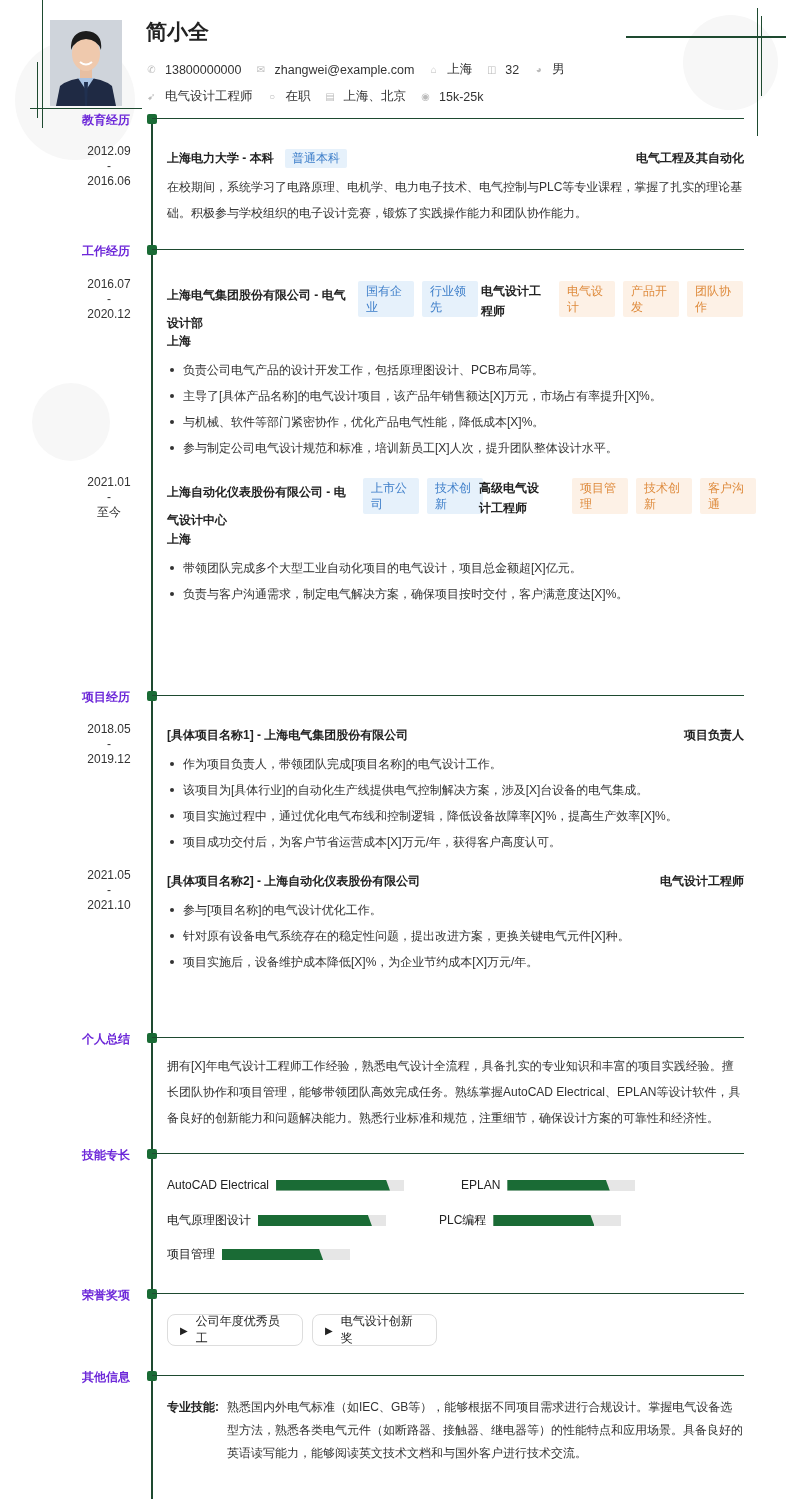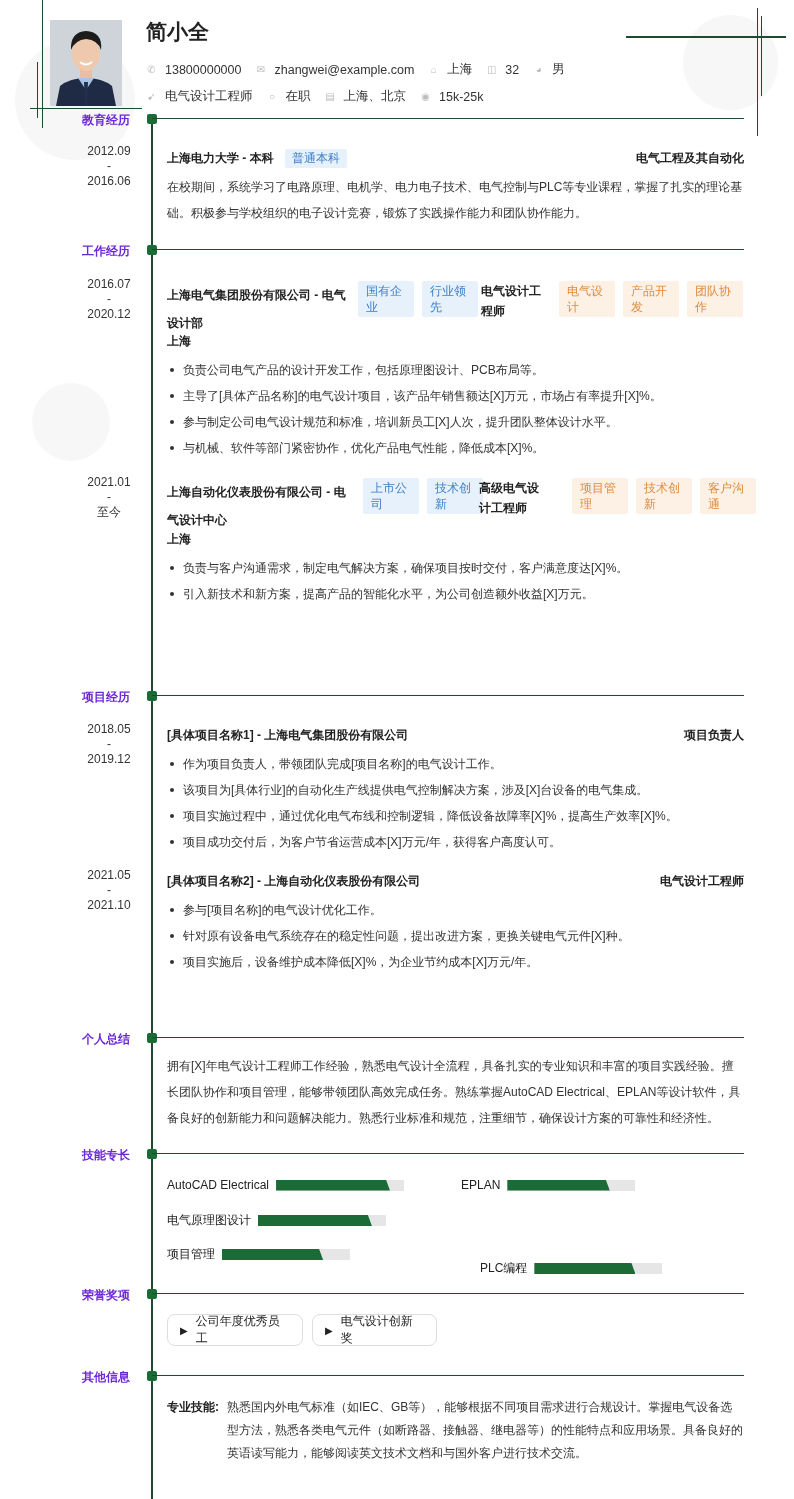--- a/index.html
+++ b/index.html
@@ -147,22 +147,22 @@
   <div class="tags-r" style="left:392px;">
     <span class="tag tag-orange">电气设计</span>
     <span class="tag tag-orange">产品开发</span>
     <span class="tag tag-orange" style="margin-right:0;">团队协作</span>
   </div>
 </div>
 <div class="sub-loc" style="top:333px;">上海</div>
 <ul class="bullets" style="top:357px;">
   <li>负责公司电气产品的设计开发工作，包括原理图设计、PCB布局等。</li>
   <li>主导了[具体产品名称]的电气设计项目，该产品年销售额达[X]万元，市场占有率提升[X]%。</li>
+  <li>与机械、软件等部门紧密协作，优化产品电气性能，降低成本[X]%。</li>
   <li>参与制定公司电气设计规范和标准，培训新员工[X]人次，提升团队整体设计水平。</li>
-  <li>与机械、软件等部门紧密协作，优化产品电气性能，降低成本[X]%。</li>
 </ul>
 
 <div class="date" style="top:475px;">
     <div>2021.01</div>
     <div>-</div>
     <div>至今</div>
   </div>
 <div class="job-head" style="top:478px;">
   <div class="company">上海自动化仪表股份有限公司 - 电气设计中心</div>
   <div class="tags-l" style="left:196px;">
@@ -171,22 +171,22 @@
   </div>
   <div class="role" style="left:312px;">高级电气设计工程师</div>
   <div class="tags-r" style="left:405px;">
     <span class="tag tag-orange">项目管理</span>
     <span class="tag tag-orange">技术创新</span>
     <span class="tag tag-orange" style="margin-right:0;">客户沟通</span>
   </div>
 </div>
 <div class="sub-loc" style="top:531px;">上海</div>
 <ul class="bullets" style="top:555px;">
+  <li>带领团队完成多个大型工业自动化项目的电气设计，项目总金额超[X]亿元。</li>
   <li>负责与客户沟通需求，制定电气解决方案，确保项目按时交付，客户满意度达[X]%。</li>
-  <li>引入新技术和新方案，提高产品的智能化水平，为公司创造额外收益[X]万元。</li>
 </ul>
 
 <div class="section-head" style="top:695px;">
   <span class="sec-title">项目经历</span>
   <span class="sec-dot"></span>
   <span class="sec-line"></span>
 </div>
 <div class="date" style="top:722px;">
     <div>2018.05</div>
     <div>-</div>
@@ -237,21 +237,21 @@
   <div class="bar">
       <div class="fill" style="width:80%;"></div>
     </div>
 </div>
 <div class="skill" style="left:167px;top:1212px;">
   <span>电气原理图设计</span>
   <div class="bar">
       <div class="fill" style="width:89%;"></div>
     </div>
 </div>
-<div class="skill" style="left:480px;top:1212px;margin-top:48px;">
+<div class="skill" style="left:439px;top:1212px;">
   <span>PLC编程</span>
   <div class="bar">
       <div class="fill" style="width:79%;"></div>
     </div>
 </div>
 <div class="skill" style="left:167px;top:1246px;">
   <span>项目管理</span>
   <div class="bar">
       <div class="fill" style="width:79%;"></div>
     </div>

